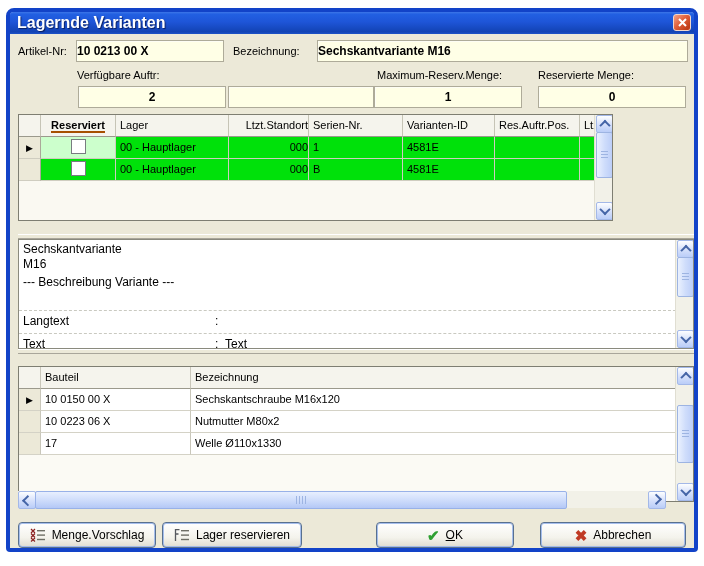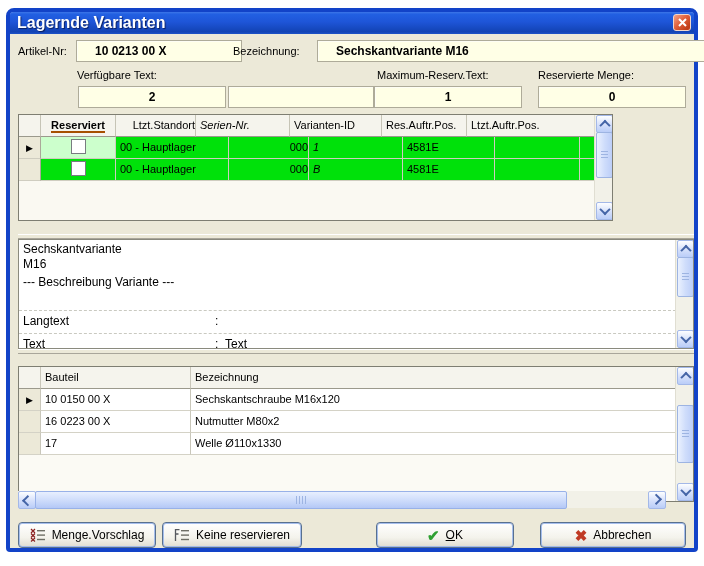--- a/index.html
+++ b/index.html
@@ -15,38 +15,38 @@
             background:linear-gradient(135deg,#F3A287 0%,#E1603A 45%,#C13E19 85%);
             border:1px solid #F2D6C9;border-radius:3px;display:flex;align-items:center;justify-content:center;cursor:pointer;}
   .client{position:relative;width:684px;height:514px;background:#ECE9D8;}
 
   
   .lbl{position:absolute;height:14px;line-height:14px;white-space:nowrap;}
   .field{position:absolute;height:20px;line-height:20px;background:#FFFFE6;
          border:1px solid #AEAB99;box-shadow:inset 1px 1px 0 #fdfdf4;}
   .field.bold{font-weight:bold;font-size:12px;}
   .field.center{text-align:center;}
-  .field.left{padding-left:18px;}
+  .field.left{padding-left:0;}
 
   
   .panel{position:absolute;background:#FAF9F2;border:1px solid #7E7E72;box-sizing:border-box;overflow:hidden;}
   .gridrow{display:flex;height:22px;box-sizing:border-box;}
   .gc{box-sizing:border-box;border-right:1px solid #CFCDC0;border-bottom:1px solid #CFCDC0;
       height:22px;line-height:21px;overflow:hidden;white-space:nowrap;padding-left:4px;}
   .hdr .gc{background:#F5F4ED;border-right:1px solid #C6C4B6;border-bottom:1px solid #9B998C;}
   .sel{width:22px;padding:0;text-align:center;background:#ECE9D8;border-right:1px solid #ABA899;}
   .tri{font-size:9px;line-height:21px;color:#000;}
   .green{background:#00E10A;}
   .greenlight{background:#CCFFCC;}
   .ckbox{display:inline-block;width:13px;height:13px;background:#fff;border:1px solid #787C80;
          vertical-align:middle;margin-top:-3px;cursor:pointer;}
   .c-res{width:75px;text-align:center;padding:0;}
   .c-lag{width:113px;}
   .c-std{width:80px;text-align:right;padding:0;}
-  .c-ser{width:94px;font-style:italic;}
+  .c-ser{width:94px;}
   .c-var{width:92px;}
   .c-rap{width:85px;}
   .c-lap{flex:1;}
   .ubar{border-bottom:2px solid #A65000;font-weight:bold;}
 
   .c-bau{width:150px;}
   .c-bez{flex:1;}
   .panel.white{background:#FBFAF4;margin-top:12px;}
   .grid2 .gc{border-right:1px solid #C9C7BA;border-bottom:1px solid #D4D2C6;background:#fff;}
   .grid2 .hdr .gc{background:#F5F4ED;border-bottom:1px solid #9B998C;}
@@ -110,34 +110,35 @@
     </button>
   </div>
 
   <div class="client">
 
     <span class="lbl" style="left:8px;top:10px;">Artikel-Nr:</span>
     <div class="field bold left" style="left:66px;top:6px;width:146px;">10 0213 00 X</div>
     <span class="lbl" style="left:223px;top:10px;">Bezeichnung:</span>
     <div class="field bold left" style="left:307px;top:6px;width:369px;">Sechskantvariante M16</div>
 
-    <span class="lbl" style="left:67px;top:34px;">Verfügbare Text:</span>
-    <span class="lbl" style="left:367px;top:34px;">Maximum-Reserv.Text:</span>
+    <span class="lbl" style="left:67px;top:34px;">Verfügbare Auftr:</span>
+    <span class="lbl" style="left:367px;top:34px;">Maximum-Reserv.Menge:</span>
     <span class="lbl" style="left:528px;top:34px;">Reservierte Menge:</span>
 
     <div class="field bold center" style="left:68px;top:52px;width:146px;">2</div>
     <div class="field center" style="left:218px;top:52px;width:144px;"></div>
     <div class="field bold center" style="left:364px;top:52px;width:146px;">1</div>
     <div class="field bold center" style="left:528px;top:52px;width:146px;">0</div>
 
     <div class="panel" style="left:8px;top:80px;width:595px;height:107px;">
       <div style="margin-right:17px;">
         <div class="gridrow hdr">
           <div class="gc sel"></div>
           <div class="gc c-res"><span class="ubar">Reserviert</span></div>
+          <div class="gc c-lag">Lager</div>
           <div class="gc c-std">Ltzt.Standort</div>
           <div class="gc c-ser">Serien-Nr.</div>
           <div class="gc c-var">Varianten-ID</div>
           <div class="gc c-rap">Res.Auftr.Pos.</div>
           <div class="gc c-lap">Ltzt.Auftr.Pos.</div>
         </div>
         <div class="gridrow">
           <div class="gc sel"><span class="tri">▶</span></div>
           <div class="gc c-res greenlight"><span class="ckbox"></span></div>
           <div class="gc c-lag green">00 - Hauptlager</div>
@@ -206,21 +207,21 @@
           <div class="gc c-bau">Bauteil</div>
           <div class="gc c-bez">Bezeichnung</div>
         </div>
         <div class="gridrow">
           <div class="gc sel"><span class="tri">▶</span></div>
           <div class="gc c-bau">10 0150 00 X</div>
           <div class="gc c-bez">Sechskantschraube M16x120</div>
         </div>
         <div class="gridrow">
           <div class="gc sel"></div>
-          <div class="gc c-bau">16 0223 00 X</div>
+          <div class="gc c-bau">10 0223 06 X</div>
           <div class="gc c-bez">Nutmutter M80x2</div>
         </div>
         <div class="gridrow">
           <div class="gc sel"></div>
           <div class="gc c-bau">17</div>
           <div class="gc c-bez">Welle Ø110x1330</div>
         </div>
       </div>
       <div class="vsb">
         <div class="sbtn" style="top:0;">
@@ -259,21 +260,21 @@
       <span class="lbl2">Menge.Vorschlag</span>
     </button>
 
     <button class="xpbtn" style="left:152px;top:488px;width:140px;">
       <svg width="16" height="14" viewBox="0 0 16 14">
         <path d="M1.5 1 V13 M1.5 1.7 H5.5 M1.5 6 H4.5" stroke="#55585E" stroke-width="1.3" fill="none"></path>
         <rect x="7" y="2" width="8" height="1.4" fill="#6F6F66"></rect>
             <rect x="7" y="6.4" width="8" height="1.4" fill="#6F6F66"></rect>
             <rect x="7" y="10.8" width="8" height="1.4" fill="#6F6F66"></rect>
       </svg>
-      <span class="lbl2">Keine reservieren</span>
+      <span class="lbl2">Lager reservieren</span>
     </button>
 
     <button class="xpbtn" style="left:366px;top:488px;width:138px;">
       <span class="glyph-check">✔</span>
       <span class="lbl2 ok-lbl">OK</span>
     </button>
 
     <button class="xpbtn" style="left:530px;top:488px;width:146px;">
       <span class="glyph-cross">✖</span>
       <span class="lbl2">Abbrechen</span>

